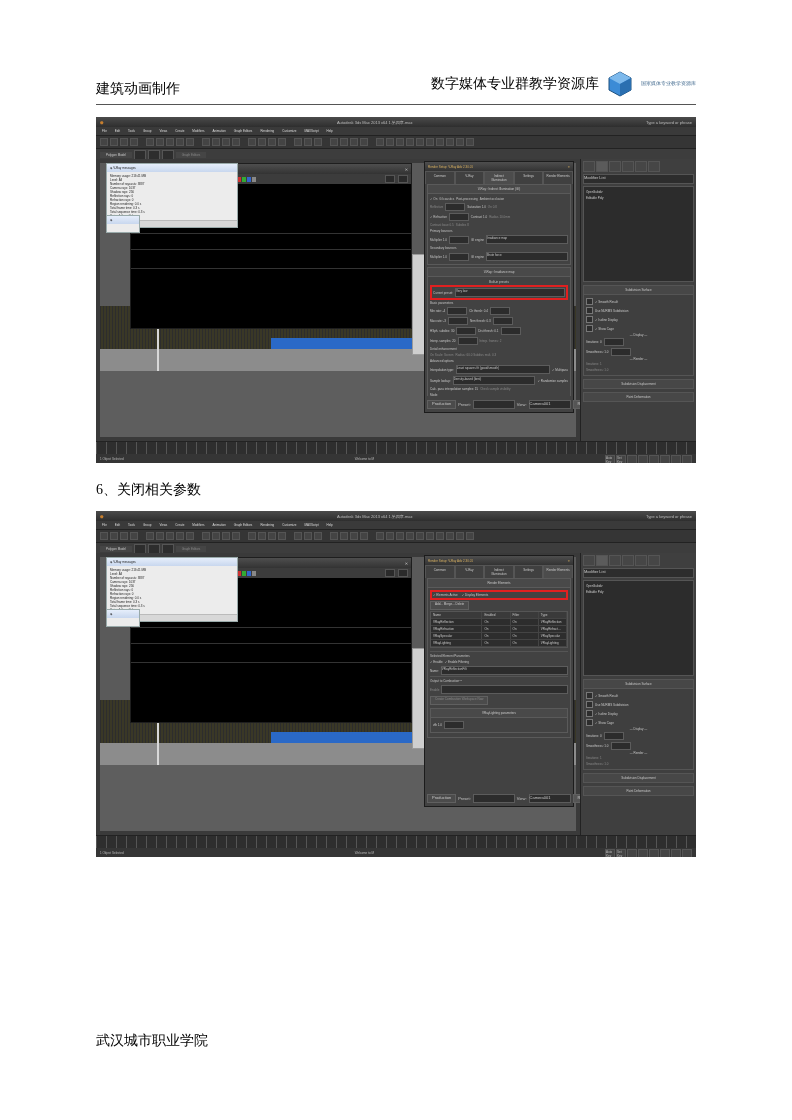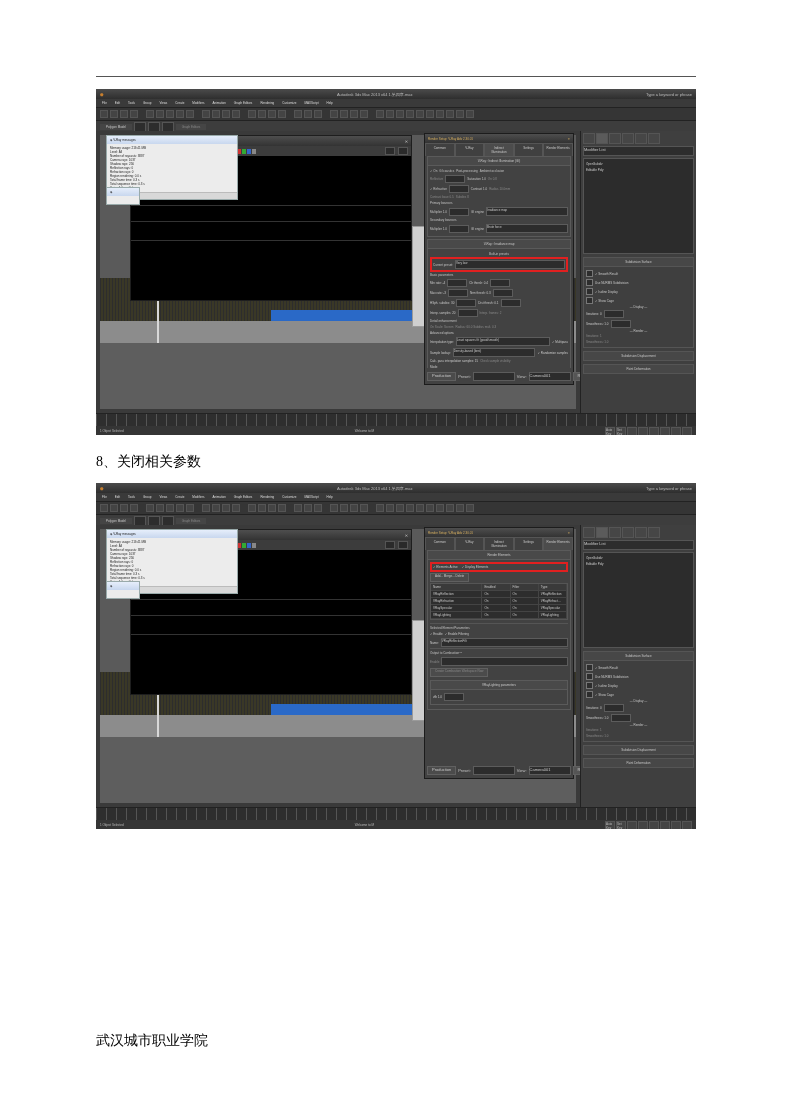--- a/index.html
+++ b/index.html
@@ -110,20 +110,36 @@
   .mini-btns { display:flex; gap:1px; }
   .mini-btns span { width:8px; height:7px; background:#444; border:1px solid #555; }
 
   .step { font-size:14px; margin-top:18px; }
   .footer { position:absolute; left:96px; bottom:70px; font-size:14px; }
 </style>
 </head>
 <body>
 
 <div class="page">
+  <div class="hdr">
+    <div>建筑动画制作</div>
+    <div class="hdr-right">
+      <div>数字媒体专业群教学资源库</div>
+      <div class="logo">
+        <svg viewBox="0 0 30 28">
+            <g>
+              <polygon points="15,2 26,8 26,20 15,26 4,20 4,8" fill="#3c8bd6" stroke="#1d507f"></polygon>
+              <polygon points="15,2 26,8 15,14 4,8" fill="#7db9ec"></polygon>
+              <polygon points="15,14 26,8 26,20 15,26" fill="#2a6fb0"></polygon>
+            </g>
+          </svg>
+      </div>
+      <div class="logo-text">国家媒体专业教学资源库</div>
+    </div>
+  </div>
   <div class="rule"></div>
 
   <div class="shot">
     <div class="titlebar">
       <span class="brand">⬣</span>
       <span>Autodesk 3ds Max 2013 x64   1.第四章.max</span>
       <span>Type a keyword or phrase</span>
     </div>
     <div class="menubar">
       <span>File</span>
@@ -523,21 +539,21 @@
             <span></span>
             <span></span>
             <span></span>
             <span></span>
             <span></span>
           </span>
       </div>
     </div>
   </div>
 
-  <div class="step">8、关闭相关参数</div>
+  <div class="step">6、关闭相关参数</div>
 
   <div class="shot">
     <div class="titlebar">
       <span class="brand">⬣</span>
       <span>Autodesk 3ds Max 2013 x64   1.第四章.max</span>
       <span>Type a keyword or phrase</span>
     </div>
     <div class="menubar">
       <span>File</span>
         <span>Edit</span>

